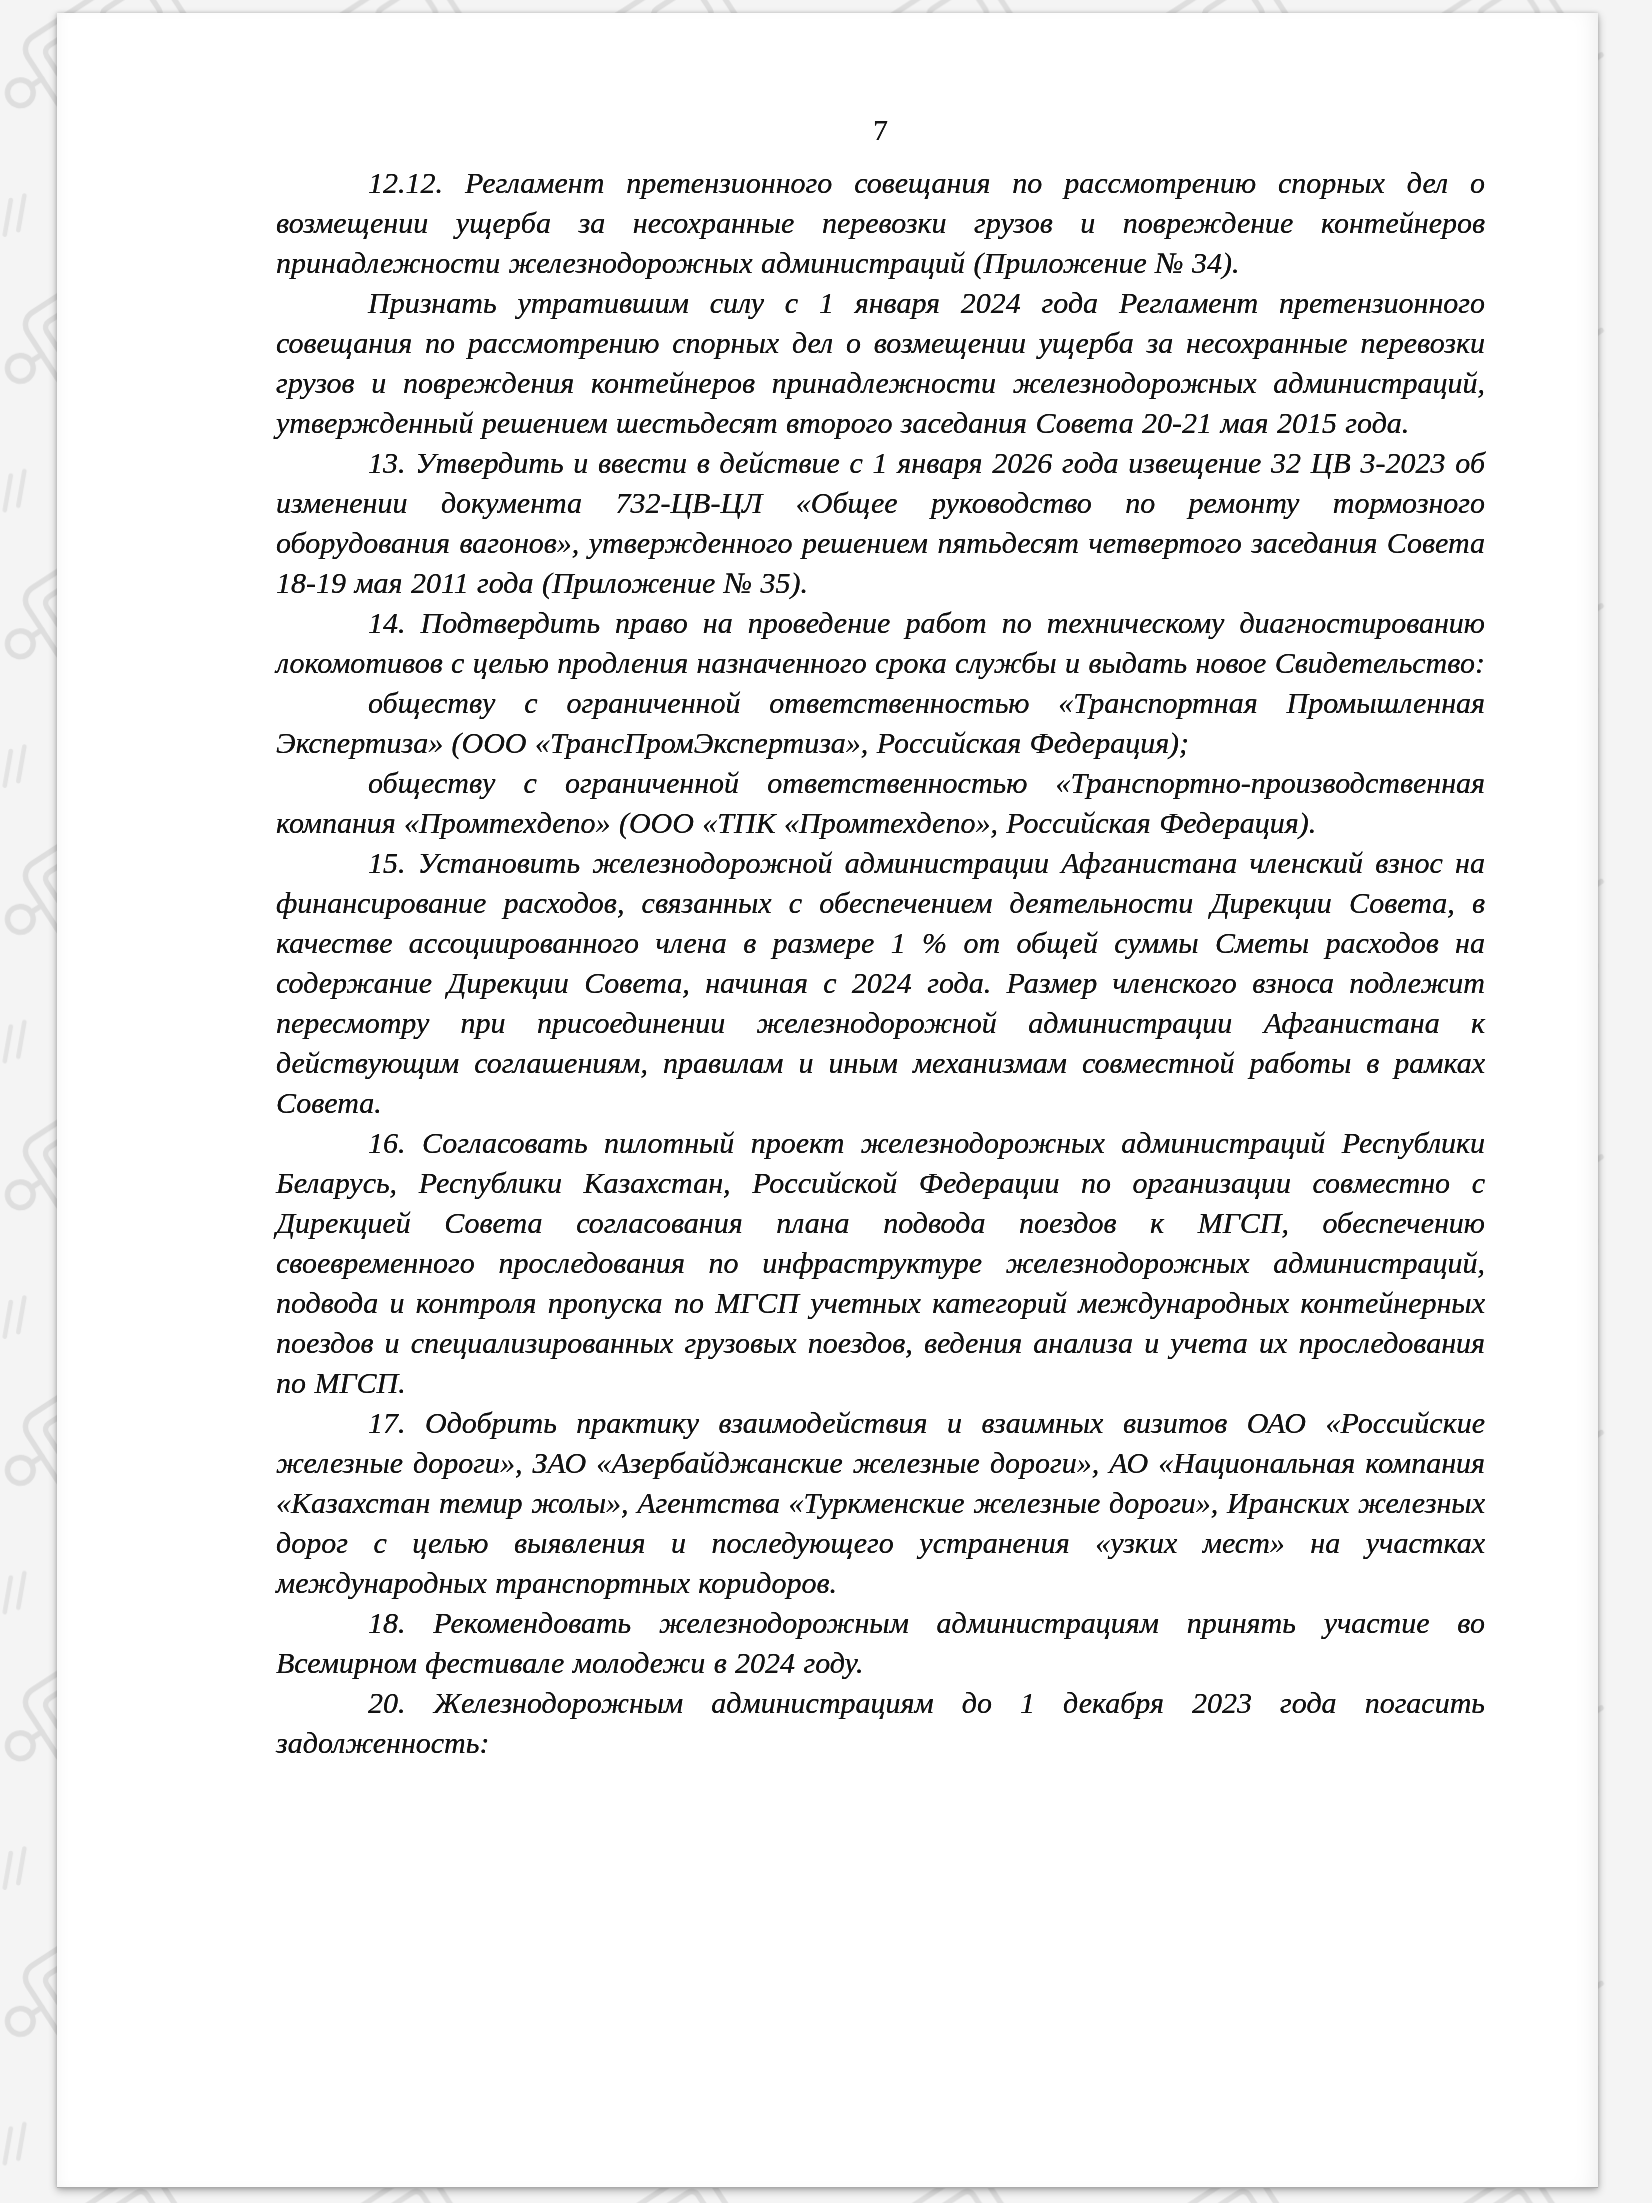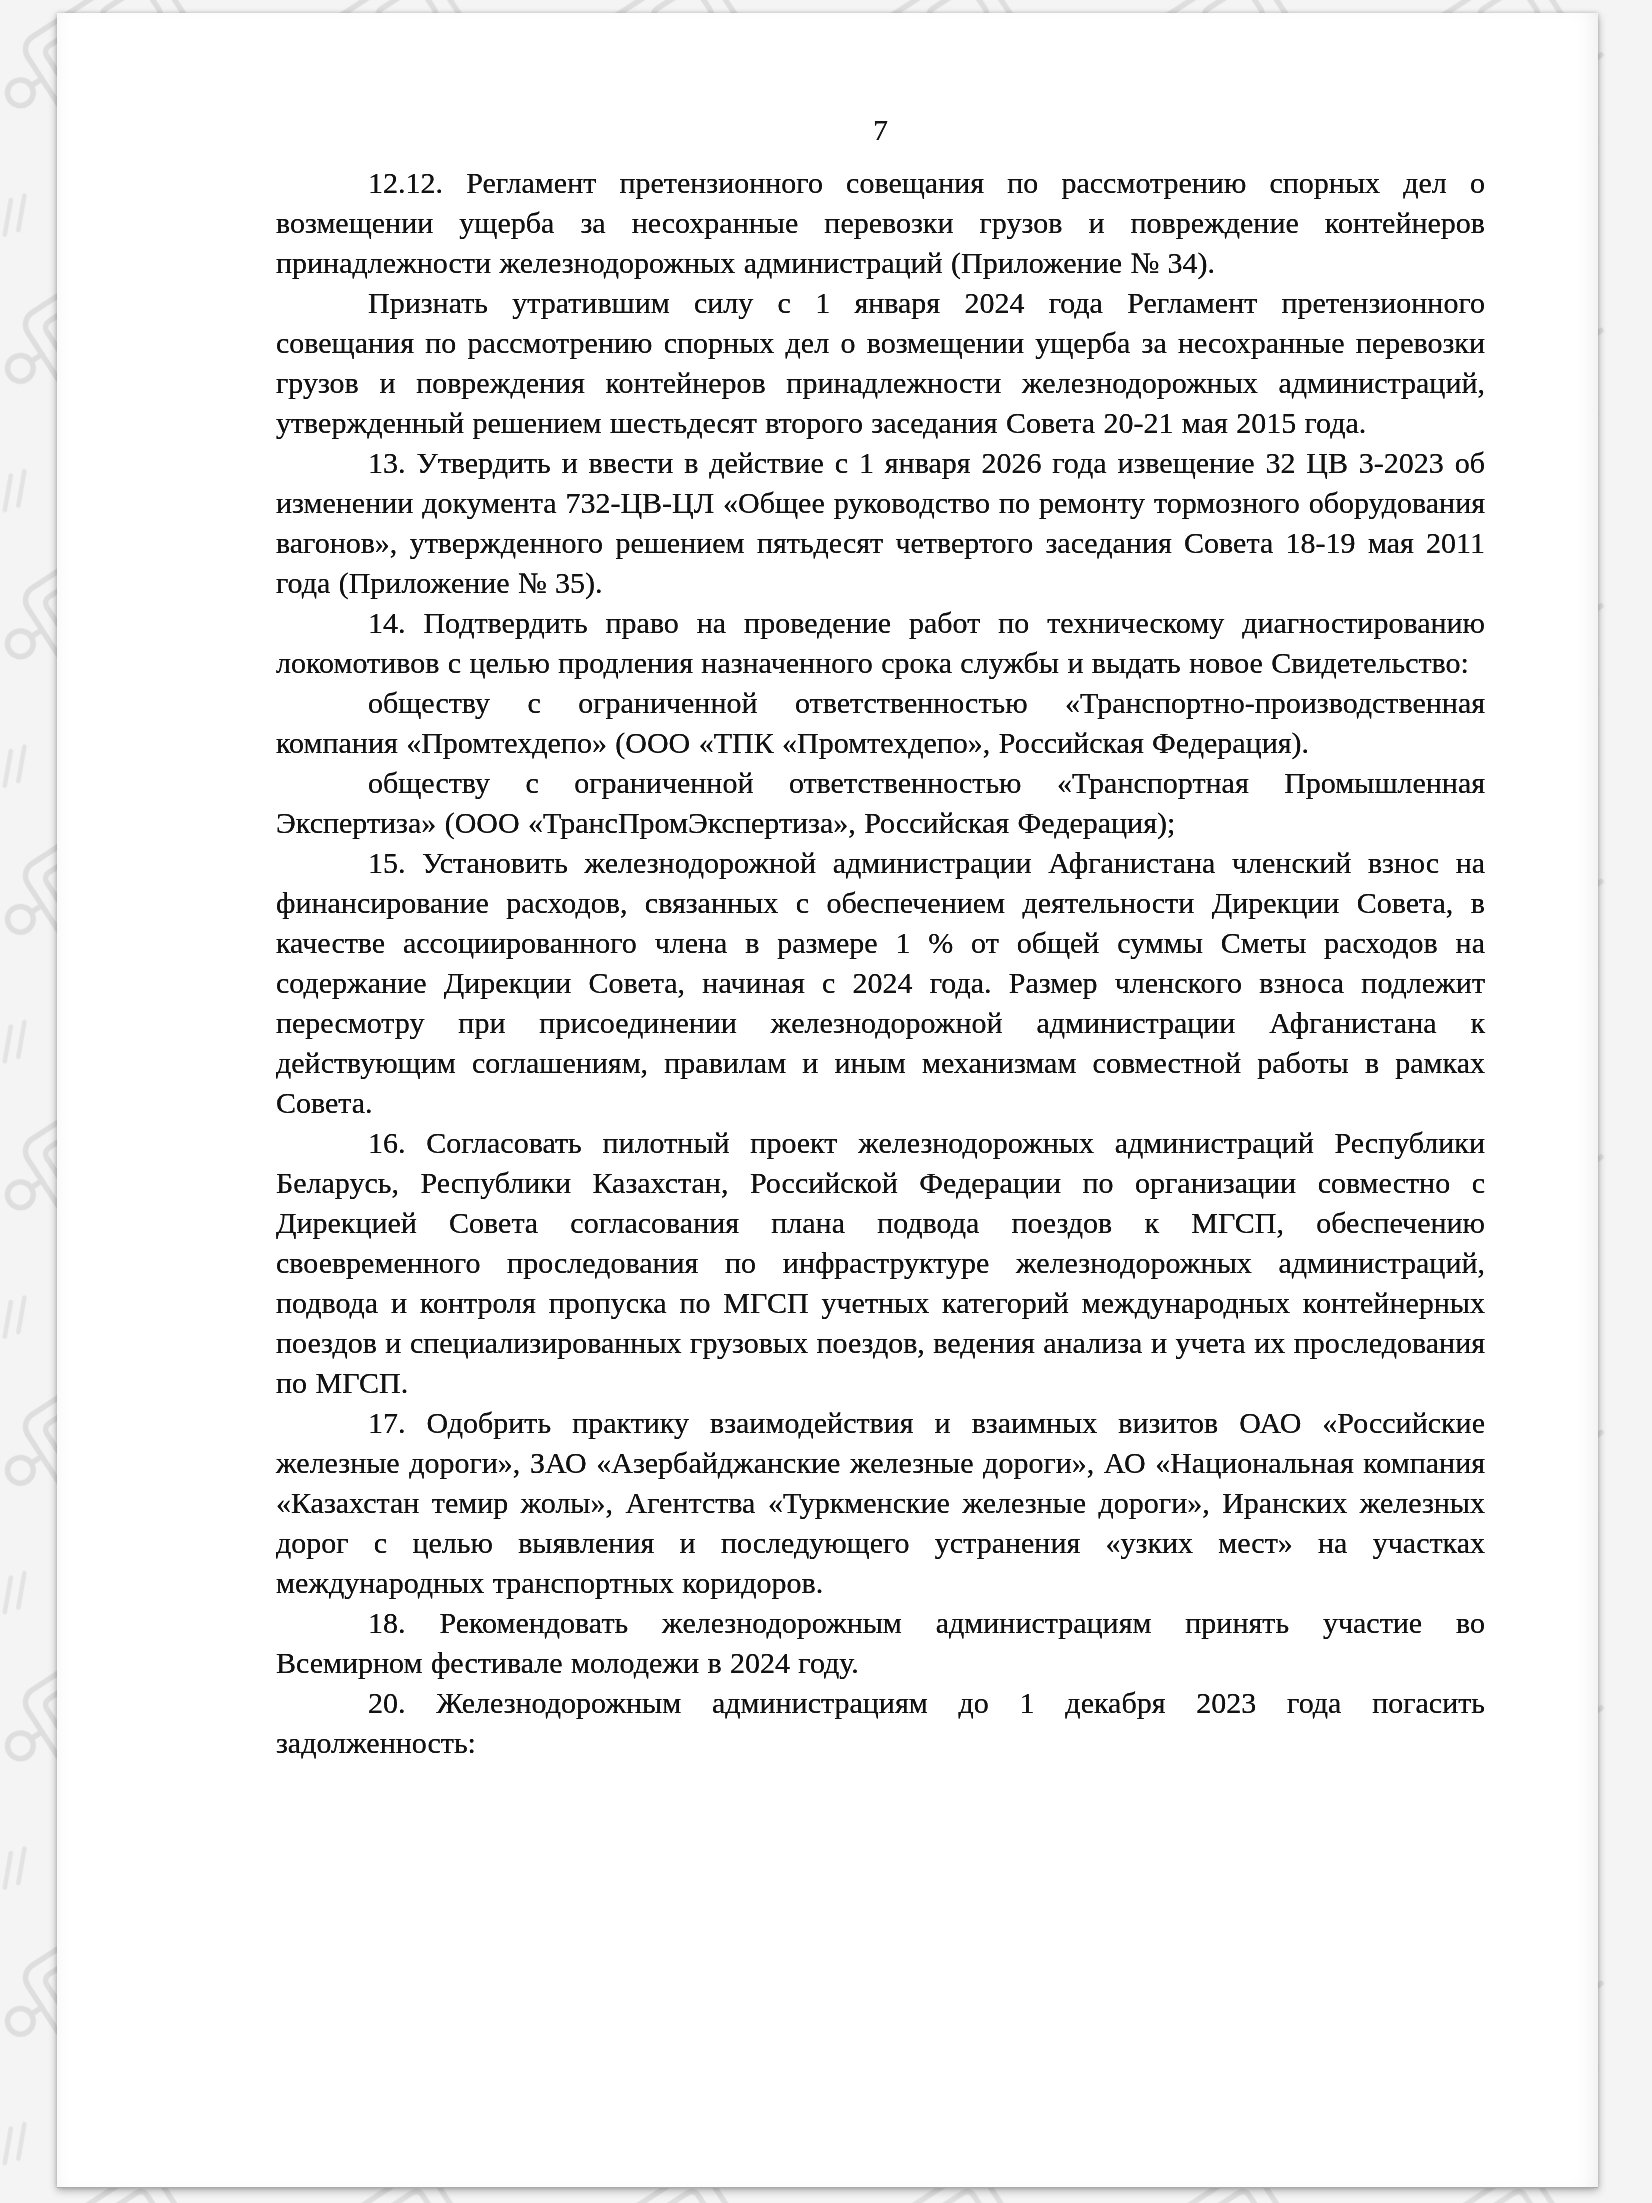--- a/index.html
+++ b/index.html
@@ -42,20 +42,21 @@
   .page-number {
     text-align: center;
     font-size: 30px;
     line-height: 40px;
     color: #151515;
     margin: 0 0 13px 0;
     text-shadow: 0 0 0.6px #000;
   }
   .content {
     width: 1209px;
+    font-style: italic;
   }
   .para {
     margin: 0;
     font-size: 30px;
     line-height: 40px;
     color: #121212;
     text-align: justify;
     text-indent: 92px;
     text-shadow: 0 0 0.6px #000;
     word-spacing: 0.9px;
@@ -95,22 +96,22 @@
     <rect x="0" y="0" width="1800" height="2400" fill="url(#trains)"></rect>
   </svg>
 
   <div class="page">
     <div class="page-number">7</div>
     <div class="content">
         <p class="para">12.12. Регламент претензионного совещания по рассмотрению спорных дел о возмещении ущерба за несохранные перевозки грузов и повреждение контейнеров принадлежности железнодорожных администраций (Приложение № 34).</p>
         <p class="para">Признать утратившим силу с 1 января 2024 года Регламент претензионного совещания по рассмотрению спорных дел о возмещении ущерба за несохранные перевозки грузов и повреждения контейнеров принадлежности железнодорожных администраций, утвержденный решением шестьдесят второго заседания Совета 20-21 мая 2015 года.</p>
         <p class="para">13. Утвердить и ввести в действие с 1 января 2026 года извещение 32 ЦВ 3-2023 об изменении документа 732-ЦВ-ЦЛ «Общее руководство по ремонту тормозного оборудования вагонов», утвержденного решением пятьдесят четвертого заседания Совета 18-19 мая 2011 года (Приложение № 35).</p>
         <p class="para">14. Подтвердить право на проведение работ по техническому диагностированию локомотивов с целью продления назначенного срока службы и выдать новое Свидетельство:</p>
+        <p class="para">обществу с ограниченной ответственностью «Транспортная Промышленная Экспертиза» (ООО «ТрансПромЭкспертиза», Российская Федерация);</p>
         <p class="para">обществу с ограниченной ответственностью «Транспортно-производственная компания «Промтехдепо» (ООО «ТПК «Промтехдепо», Российская Федерация).</p>
-        <p class="para">обществу с ограниченной ответственностью «Транспортная Промышленная Экспертиза» (ООО «ТрансПромЭкспертиза», Российская Федерация);</p>
         <p class="para">15. Установить железнодорожной администрации Афганистана членский взнос на финансирование расходов, связанных с обеспечением деятельности Дирекции Совета, в качестве ассоциированного члена в размере 1 % от общей суммы Сметы расходов на содержание Дирекции Совета, начиная с 2024 года. Размер членского взноса подлежит пересмотру при присоединении железнодорожной администрации Афганистана к действующим соглашениям, правилам и иным механизмам совместной работы в рамках Совета.</p>
         <p class="para">16. Согласовать пилотный проект железнодорожных администраций Республики Беларусь, Республики Казахстан, Российской Федерации по организации совместно с Дирекцией Совета согласования плана подвода поездов к МГСП, обеспечению своевременного проследования по инфраструктуре железнодорожных администраций, подвода и контроля пропуска по МГСП учетных категорий международных контейнерных поездов и специализированных грузовых поездов, ведения анализа и учета их проследования по МГСП.</p>
         <p class="para">17. Одобрить практику взаимодействия и взаимных визитов ОАО «Российские железные дороги», ЗАО «Азербайджанские железные дороги», АО «Национальная компания «Казахстан темир жолы», Агентства «Туркменские железные дороги», Иранских железных дорог с целью выявления и последующего устранения «узких мест» на участках международных транспортных коридоров.</p>
         <p class="para">18. Рекомендовать железнодорожным администрациям принять участие во Всемирном фестивале молодежи в 2024 году.</p>
         <p class="para">20. Железнодорожным администрациям до 1 декабря 2023 года погасить задолженность:</p>
       </div>
   </div>
 
 </div>
 

